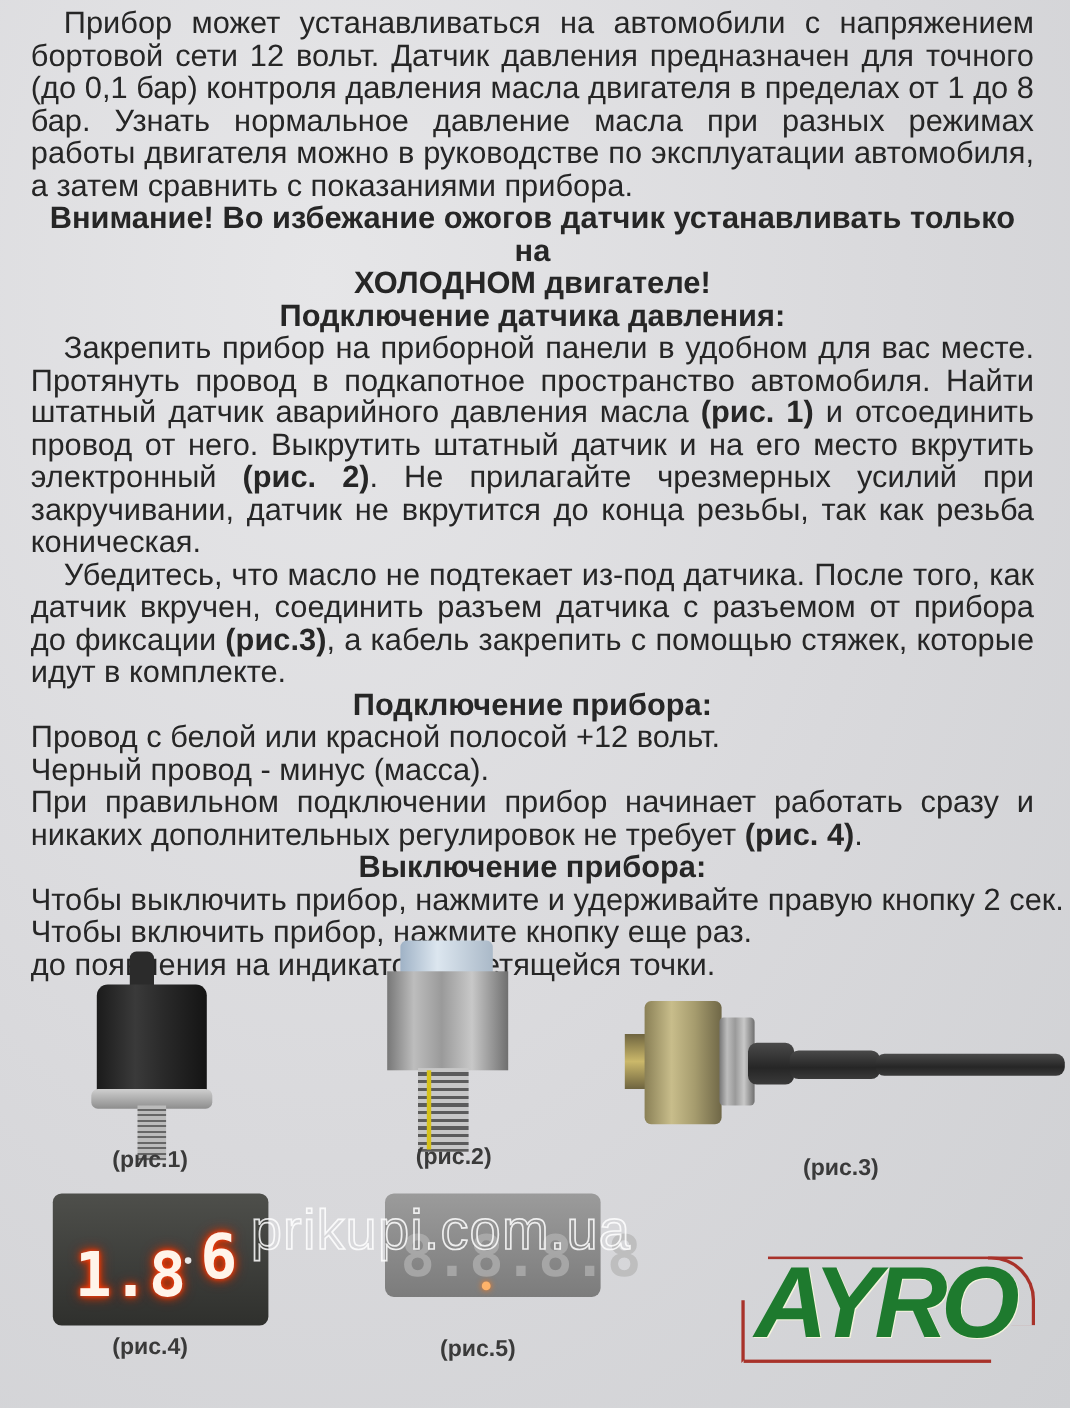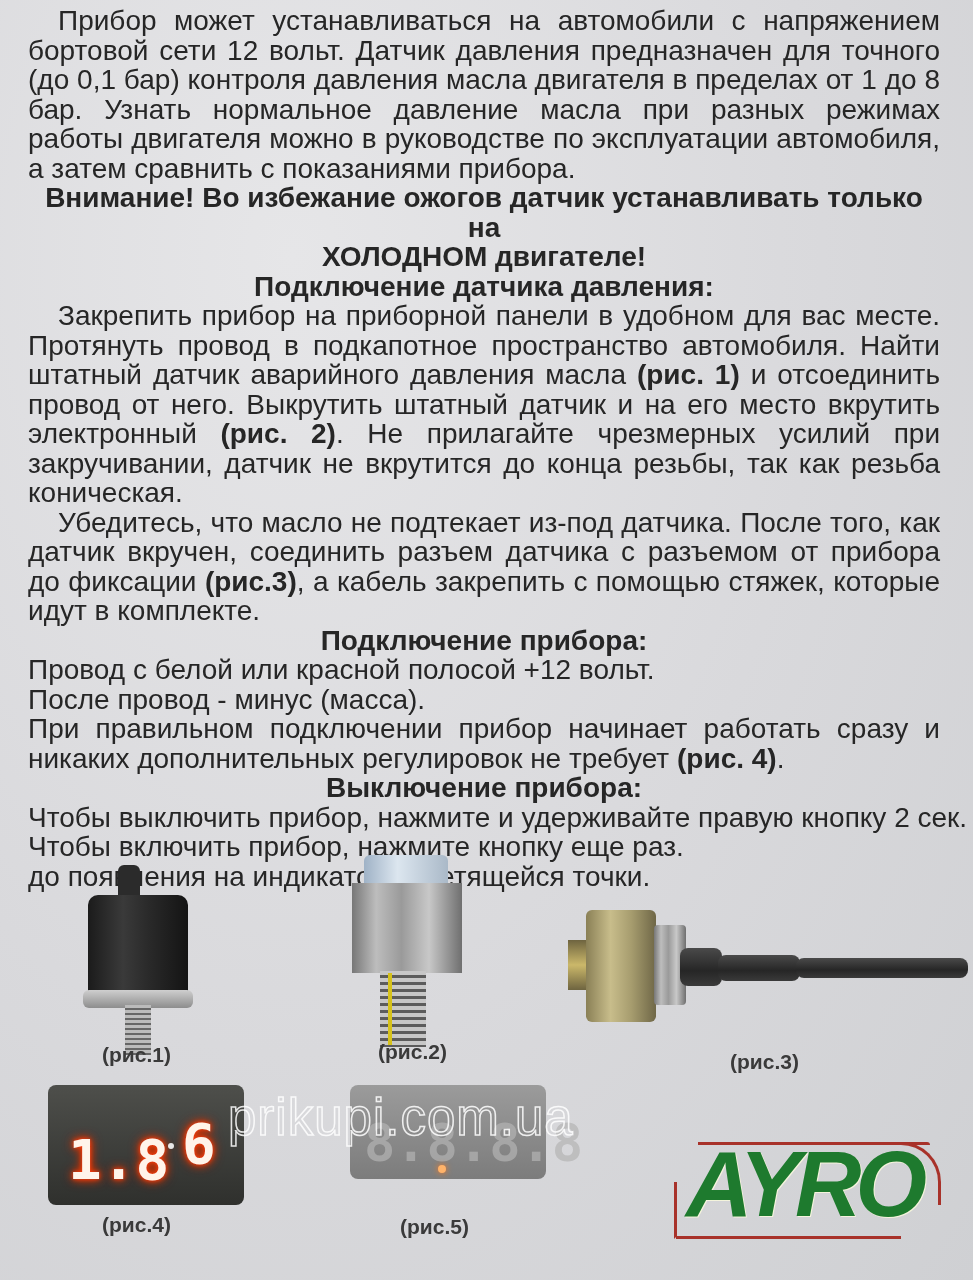--- a/index.html
+++ b/index.html
@@ -85,21 +85,21 @@
   <p class="p ind">
     <span>Убедитесь, что масло не подтекает из-под датчика. После того, как</span>
     <span>датчик вкручен, соединить разъем датчика с разъемом от прибора до</span>
     <span>фиксации</span>
     <span class="b">(рис.3)</span><span>, а кабель закрепить с помощью стяжек, которые идут</span>
     <span>в комплекте.</span>
   </p>
 
   <p class="h">Подключение прибора:</p>
   <p class="line">Провод с белой или красной полосой +12 вольт.</p>
-  <p class="line">После провод - минус (масса).</p>
+  <p class="line">Черный провод - минус (масса).</p>
   <p class="p">
     <span>При правильном подключении прибор начинает работать сразу и</span>
     <span>никаких дополнительных регулировок не требует</span>
     <span class="b">(рис. 4)</span><span>.</span>
   </p>
 
   <p class="h">Выключение прибора:</p>
   <p class="line">Чтобы выключить прибор, нажмите и удерживайте правую кнопку 2 сек.</p>
   <p class="line">Чтобы включить прибор, нажмите кнопку еще раз.</p>
   <p class="line">до появления на индикаторе светящейся точки.</p>

